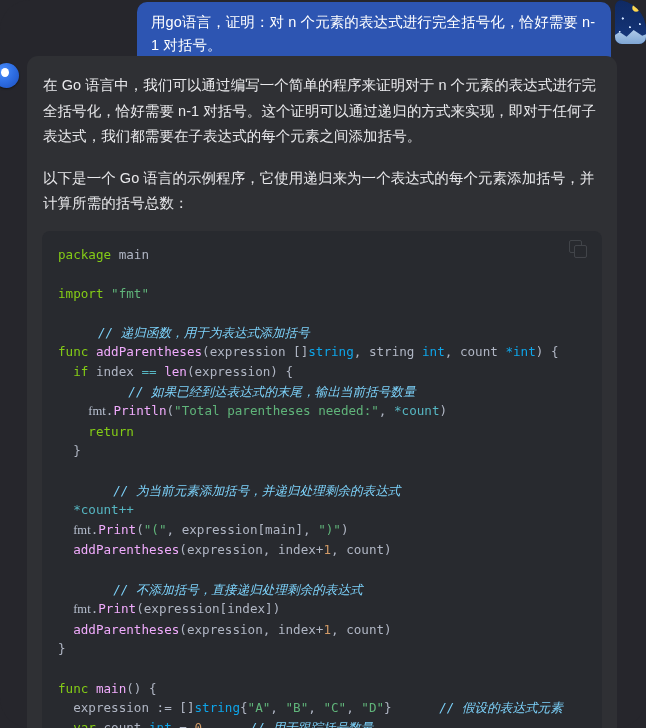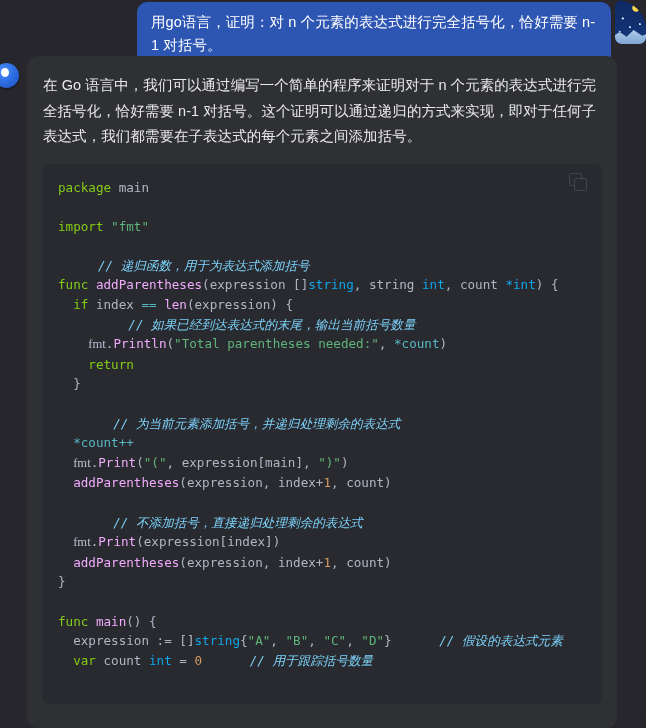--- a/index.html
+++ b/index.html
@@ -191,20 +191,21 @@
   <div class="assistant-row">
 
     <div class="avatar-assistant">
       <div class="dot"></div>
     </div>
 
     <div class="assistant-bubble">
 
       <p class="para">在 Go 语言中，我们可以通过编写一个简单的程序来证明对于 n 个元素的表达式进行完全括号化，恰好需要 n-1 对括号。这个证明可以通过递归的方式来实现，即对于任何子表达式，我们都需要在子表达式的每个元素之间添加括号。</p>
 
+      <p class="para">以下是一个 Go 语言的示例程序，它使用递归来为一个表达式的每个元素添加括号，并计算所需的括号总数：</p>
 
       <div class="code-wrap">
         <div class="copy-btn">
           <div class="sheet back"></div>
           <div class="sheet front"></div>
         </div>
         <pre class="code" id="code-output"><span class="kw">package</span><span class="pn"> main</span>
 
 <span class="kw">import</span><span class="pn"> </span><span class="str">"fmt"</span>
 

